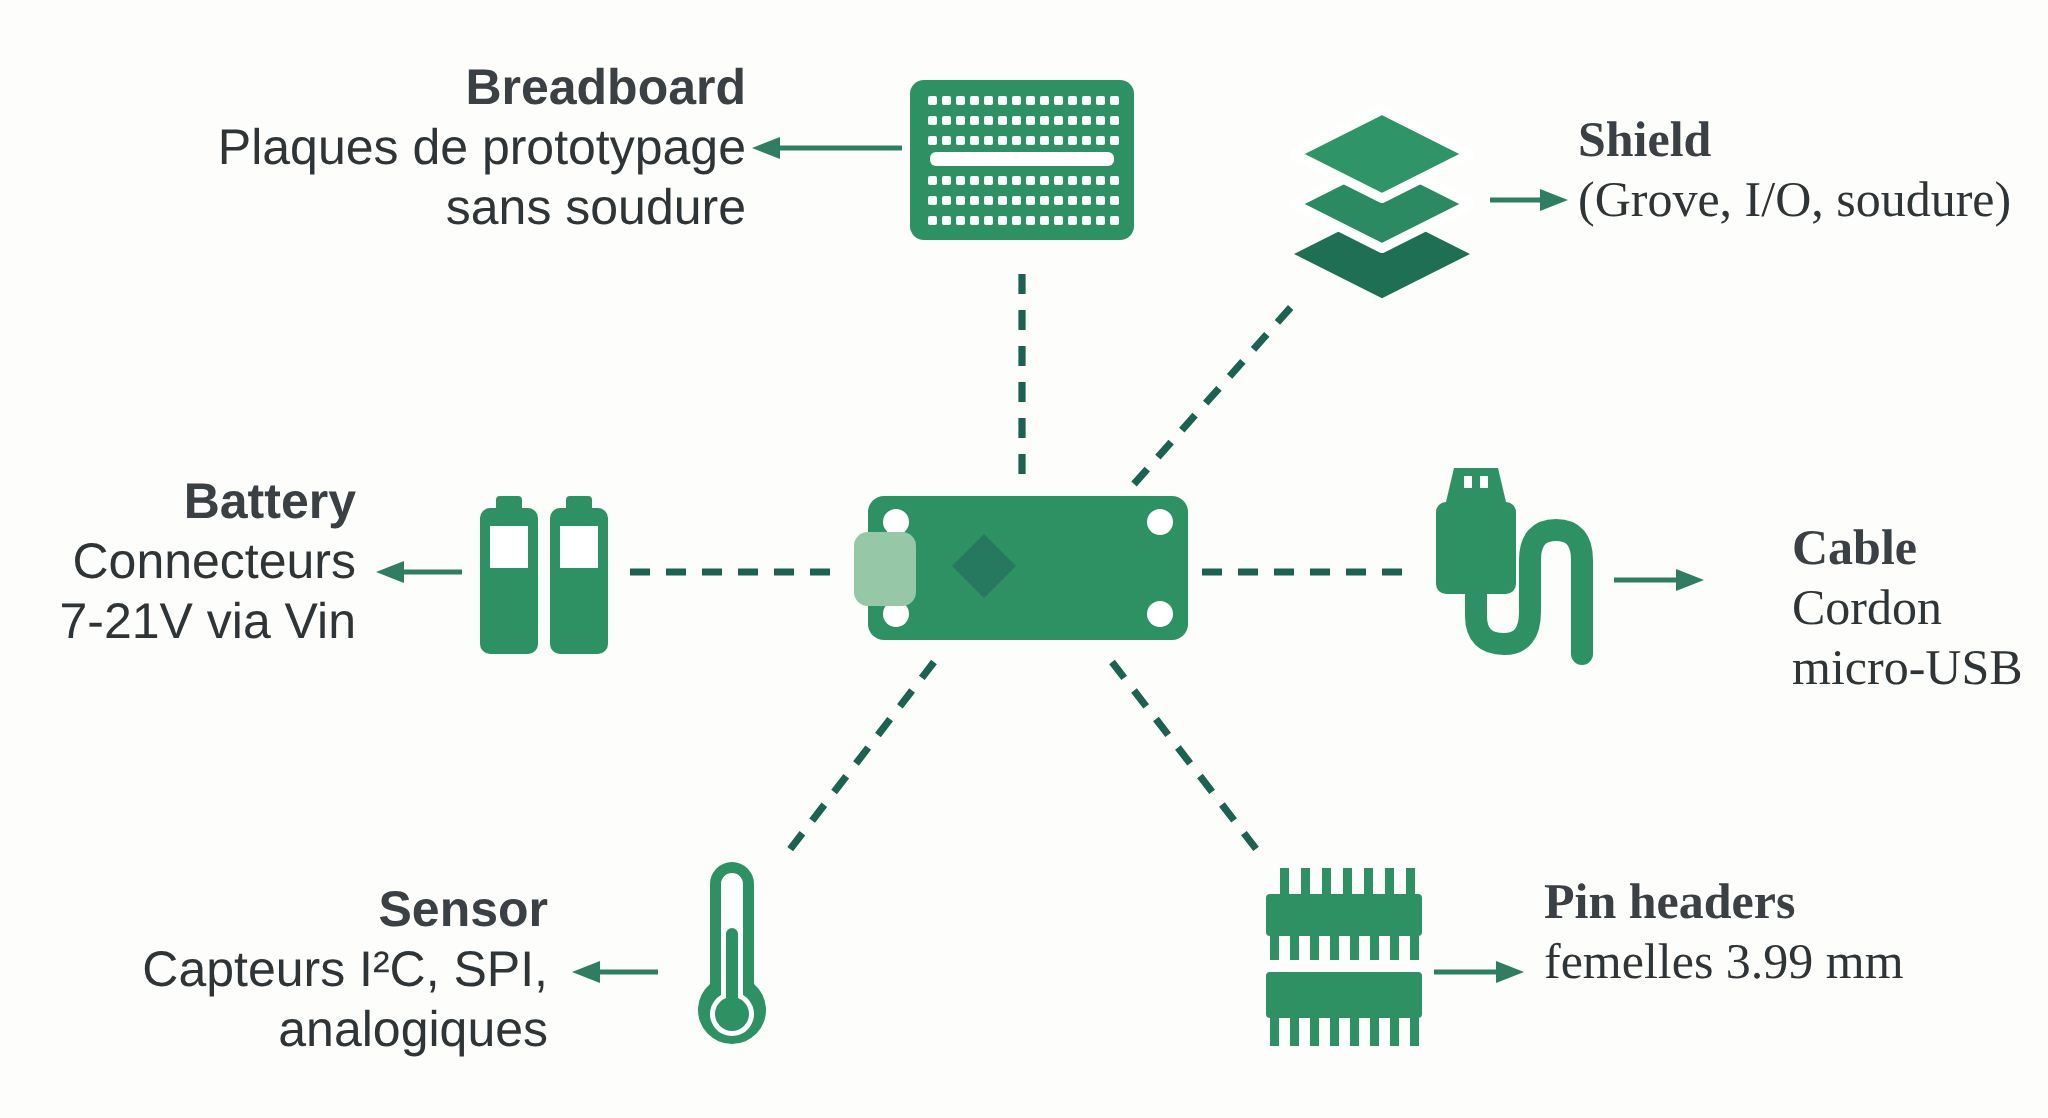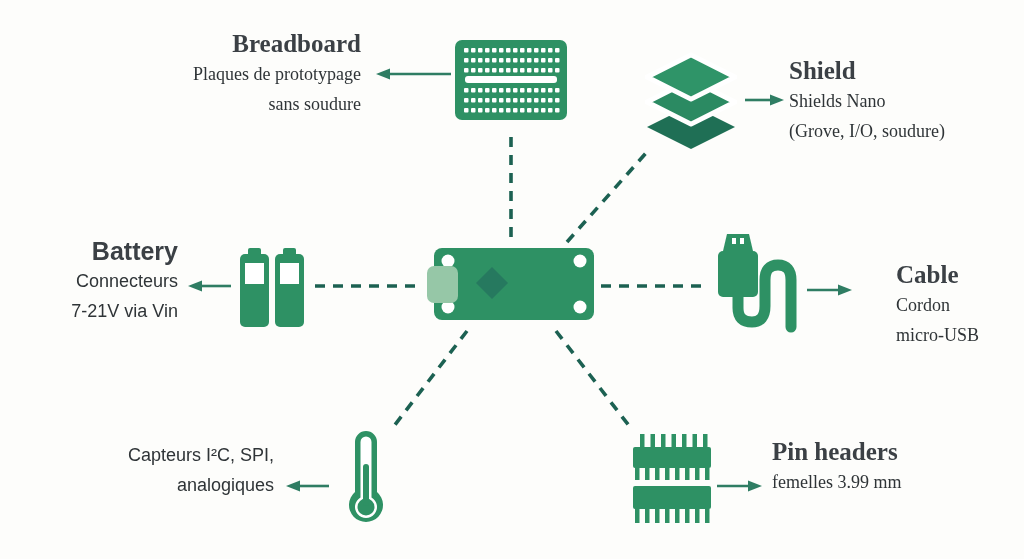--- a/index.html
+++ b/index.html
@@ -1,20 +1,20 @@
 <!DOCTYPE html>
 <html style="--bg: #fdfdfb; --green: #2e9164; --green-light: #96c7a7; --shield-top: #2f9468; --shield-mid: #2b8a62; --shield-bottom: #1f6f55; --chip: #26795f; --arrow: #2f7d63; --dash: #1c6152; --title-color: #3b4045; --text-color: #2f3437;"><head>
 <meta charset="utf-8">
 <style>
   html,body{margin:0;padding:0;}
   body{font-family:"Liberation Sans","DejaVu Sans",sans-serif;background:#fff;}
   #canvas{position:relative;width:1024px;height:559px;background:var(--bg,#fdfdfb);overflow:hidden;}
   .abs{position:absolute;}
   .label h3{margin:0;font-size:25px;line-height:30px;font-weight:700;color:var(--title-color,#3b4045);}
-  .label .sub{font-size:18px;line-height:30px;color:var(--text-color,#2f3437);}
+  .label .sub{font-size:25px;line-height:30px;color:var(--text-color,#2f3437);}
   .label.right{text-align:right;}
   .label.left{text-align:left;font-family:Liberation Serif, serif;}
   
   .f-green{fill:var(--green,#2e9164);}
   .f-white{fill:#ffffff;}
   .f-light{fill:var(--green-light,#96c7a7);}
   .f-chip{fill:var(--chip,#26795f);}
   .f-st{fill:var(--shield-top,#2f9468);}
   .f-sm{fill:var(--shield-mid,#2b8a62);}
   .f-sb{fill:var(--shield-bottom,#1f6f55);}
@@ -41,21 +41,21 @@
   <svg class="abs" style="left:424px;top:246px;" width="172" height="78" viewBox="0 0 172 78">
     <rect class="f-green" x="10" y="2" width="160" height="72" rx="8"></rect>
     <circle class="f-white" cx="24" cy="15" r="6.5"></circle>
     <circle class="f-white" cx="156" cy="15" r="6.5"></circle>
     <circle class="f-white" cx="24" cy="61" r="6.5"></circle>
     <circle class="f-white" cx="156" cy="61" r="6.5"></circle>
     <rect class="f-light" x="3" y="20" width="31" height="37" rx="7"></rect>
     <polygon class="f-chip" points="68,21 84,37 68,53 52,37"></polygon>
   </svg>
 
-  <div class="abs label right" style="left:79px;top:29px;width:282px;font-family:Liberation Serif, serif;">
+  <div class="abs label right" style="left:91px;top:29px;width:282px;">
     <h3>Breadboard</h3>
     <div class="sub">Plaques de prototypage</div>
     <div class="sub">sans soudure</div>
   </div>
   <svg class="abs" style="left:374px;top:66px;" width="78" height="16" viewBox="0 0 78 16">
     <polygon class="f-arrow" points="2,8 16,2.5 16,13.5"></polygon>
     <line class="s-arrow" x1="14" y1="8" x2="77" y2="8"></line>
   </svg>
   <svg class="abs" style="left:455px;top:40px;" width="112" height="80" viewBox="0 0 112 80">
     <defs>
@@ -73,21 +73,20 @@
     <polygon class="f-sb" points="46,55 90,78 46,101 2,78"></polygon>
     <polygon class="f-sm s-white" points="46,29 90,52 46,75 2,52"></polygon>
     <polygon class="f-st s-white" points="46,3 90,26 46,49 2,26"></polygon>
   </svg>
   <svg class="abs" style="left:744px;top:92px;" width="42" height="16" viewBox="0 0 42 16">
     <polygon class="f-arrow" points="40,8 26,2.5 26,13.5"></polygon>
     <line class="s-arrow" x1="1" y1="8" x2="28" y2="8"></line>
   </svg>
   <div class="abs label left" style="left:789px;top:56px;width:232px;">
     <h3>Shield</h3>
-    <div class="sub">Shields Nano</div>
     <div class="sub">(Grove, I/O, soudure)</div>
   </div>
 
   <div class="abs label right" style="left:8px;top:236px;width:170px;">
     <h3>Battery</h3>
     <div class="sub">Connecteurs</div>
     <div class="sub">7-21V via Vin</div>
   </div>
   <svg class="abs" style="left:186px;top:278px;" width="46" height="16" viewBox="0 0 46 16">
     <polygon class="f-arrow" points="2,8 16,2.5 16,13.5"></polygon>
@@ -113,20 +112,21 @@
     <polygon class="f-arrow" points="46,8 32,2.5 32,13.5"></polygon>
     <line class="s-arrow" x1="1" y1="8" x2="34" y2="8"></line>
   </svg>
   <div class="abs label left" style="left:856px;top:260px;width:165px;margin-left:40px;">
     <h3>Cable</h3>
     <div class="sub">Cordon</div>
     <div class="sub">micro-USB</div>
   </div>
 
   <div class="abs label right" style="left:58px;top:440px;width:216px;">
+    <h3>Sensor</h3>
     <div class="sub">Capteurs I²C, SPI,</div>
     <div class="sub">analogiques</div>
   </div>
   <svg class="abs" style="left:284px;top:478px;" width="46" height="16" viewBox="0 0 46 16">
     <polygon class="f-arrow" points="2,8 16,2.5 16,13.5"></polygon>
     <line class="s-arrow" x1="14" y1="8" x2="45" y2="8"></line>
   </svg>
   <svg class="abs" style="left:344px;top:426px;" width="44" height="102" viewBox="0 0 44 102">
     <path class="f-green" d="M 11,66 L 11,16 A 11,11 0 0 1 33,16 L 33,66 A 17,17 0 1 1 11,66 Z"></path>
     <path class="f-white" d="M 16.5,71.5 L 16.5,16 A 5.5,5.5 0 0 1 27.5,16 L 27.5,71.5 A 11,11 0 1 1 16.5,71.5 Z"></path>

